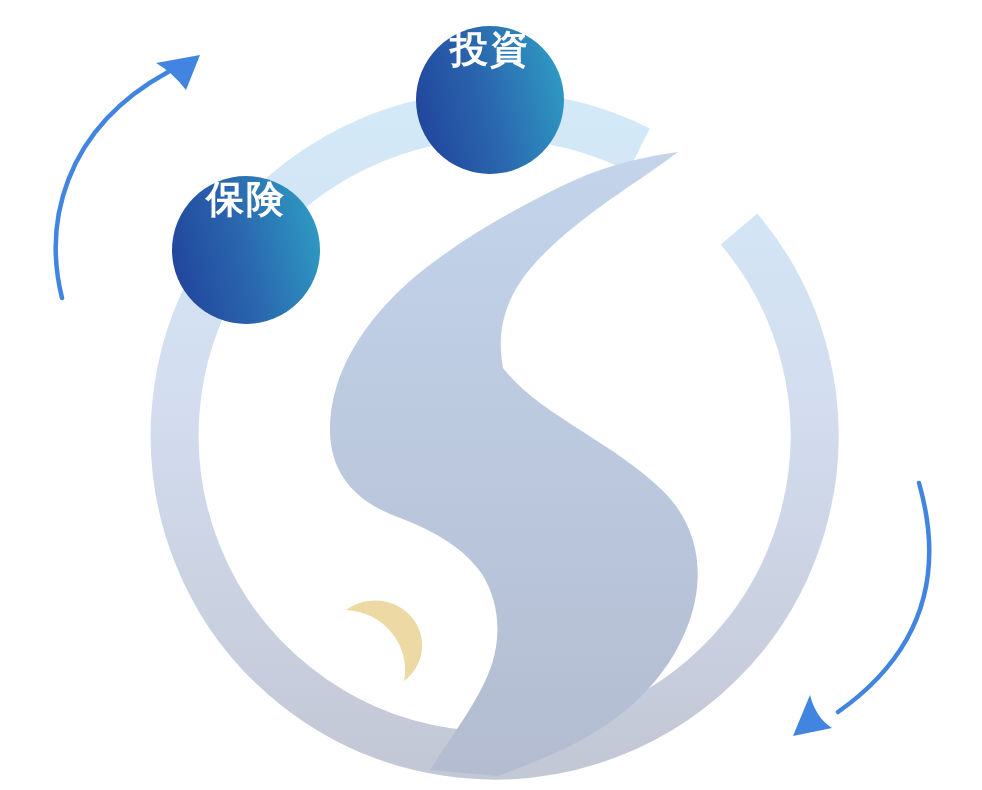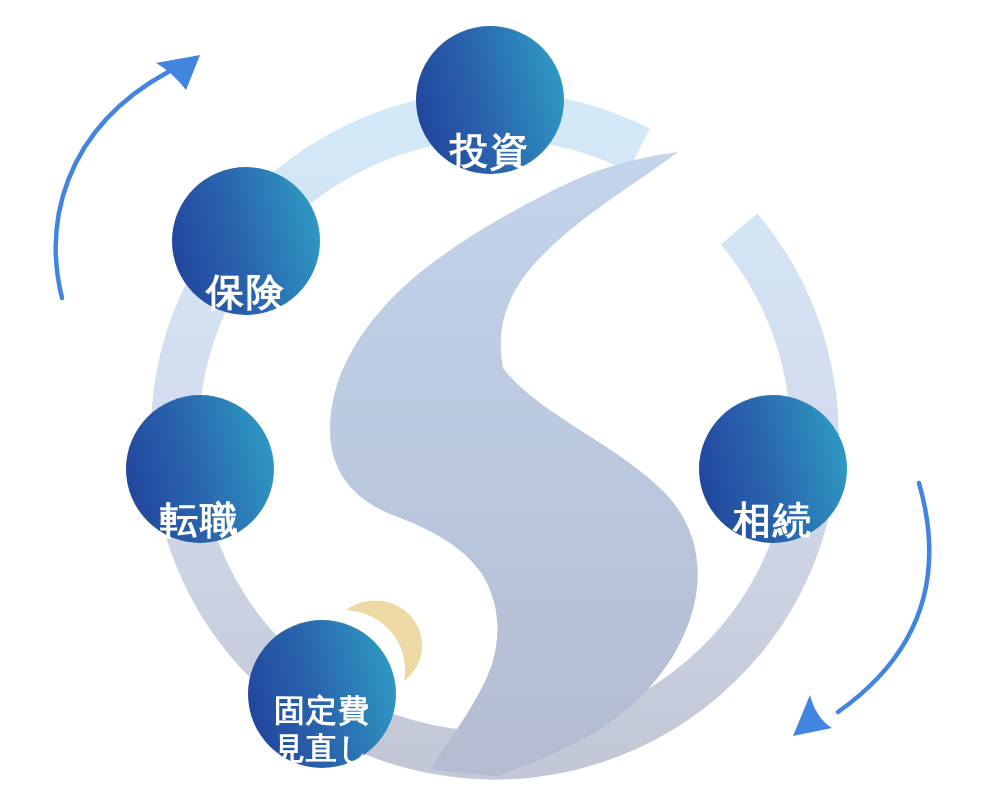--- a/index.html
+++ b/index.html
@@ -9,35 +9,35 @@
     font-family:"DejaVu Sans","Liberation Sans",sans-serif;
     position:relative;overflow:hidden;
   }
   .stage{position:absolute;inset:0;width:982px;height:790px;}
   
   .bg-svg{position:absolute;left:0;top:0;z-index:0;}
   
   .node{
     position:absolute;width:148px;height:148px;border-radius:50%;
     background:linear-gradient(76deg,#20409a 0%,#2a66ae 48%,#2fa2c6 100%);
-    display:flex;flex-direction:column;align-items:center;justify-content:flex-end;
+    display:flex;flex-direction:column;align-items:center;justify-content:flex-start;
     z-index:2;
   }
   .node .line{
     color:#ffffff;font-weight:700;font-size:38px;line-height:1.22;
     letter-spacing:2px;white-space:nowrap;text-align:center;
   }
   .node.two-line .line{font-size:31px;letter-spacing:1px;}
   .n-investment      {left:416px;top:26px;}
   .n-real-estate     {left:685px;top:157px;}
   .n-inheritance     {left:699px;top:395px;}
   .n-corporate       {left:596px;top:622px;}
   .n-fixed-cost      {left:248px;top:620px;}
   .n-job-change      {left:126px;top:395px;}
-  .n-insurance       {left:172px;top:167px;}
+  .n-insurance       {left:172px;top:176px;}
 </style>
 </head>
 <body>
 
 <div class="stage">
 
   <svg class="bg-svg" width="982" height="790" viewBox="0 0 982 790">
     <defs>
       <linearGradient id="ringGrad" x1="0" y1="0" x2="0" y2="1">
         <stop offset="0" stop-color="#d3e9f7"></stop>
@@ -81,34 +81,22 @@
       <path d="M 793 736 L 832 728 Q 816 718 810 695 Z" fill="#4285e0"></path>
     </g>
   </svg>
 
   <div class="node n-investment">
     <span class="line">投資</span>
     <span class="line"></span>
   </div>
 
 
-  <div class="node n-inheritance">
-    <span class="line">相続</span>
-    <span class="line"></span>
-  </div>
 
 
-  <div class="node two-line n-fixed-cost">
-    <span class="line">固定費</span>
-    <span class="line">見直し</span>
-  </div>
 
-  <div class="node n-job-change">
-    <span class="line">転職</span>
-    <span class="line"></span>
-  </div>
 
   <div class="node n-insurance">
     <span class="line">保険</span>
     <span class="line"></span>
   </div>
 
 </div>
 
 </body></html>

